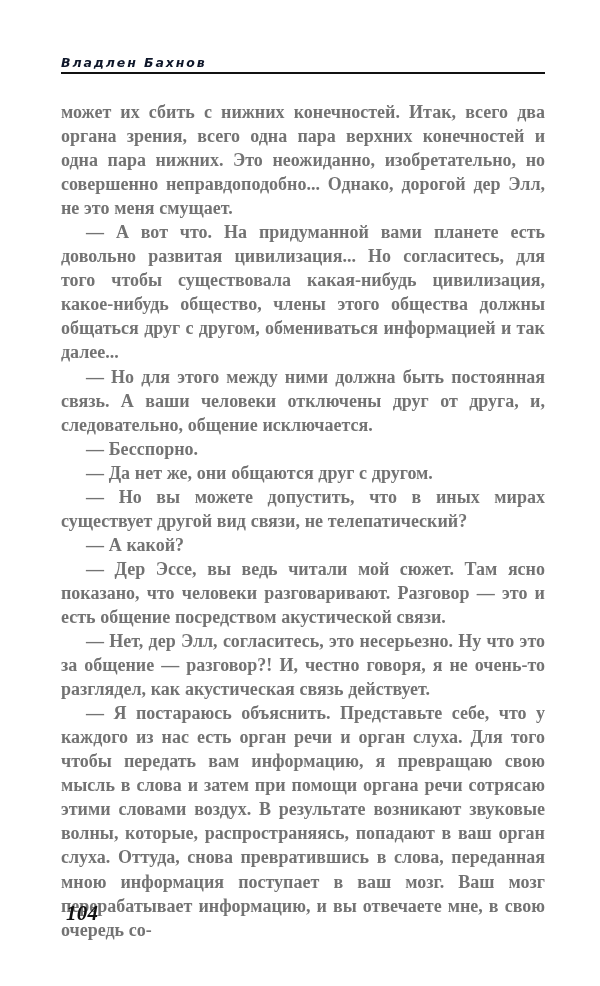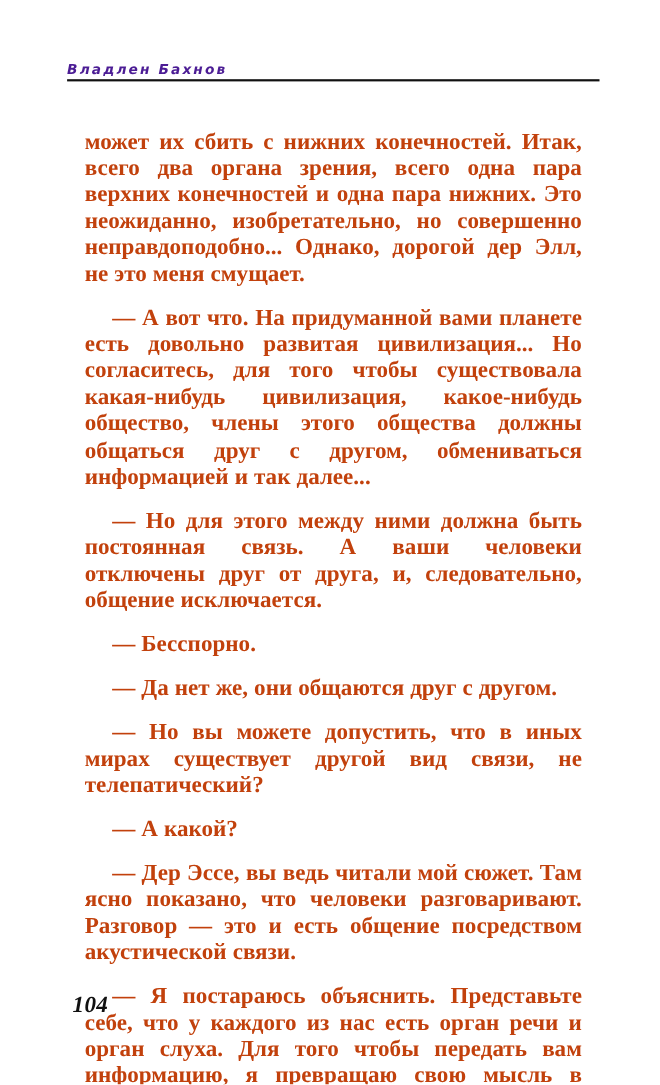--- a/index.html
+++ b/index.html
@@ -29,21 +29,21 @@
     width: 484px;
   }
 
   .running-head-name {
     display: block;
     font-family: "DejaVu Sans", "Liberation Sans", sans-serif;
     font-weight: 700;
     font-style: italic;
     font-size: 12.5px;
     letter-spacing: 1.9px;
-    color: #4c1d95;
+    color: #0f172a;
     line-height: 14px;
     white-space: nowrap;
   }
 
   .head-rule {
     position: absolute;
     left: 61px;
     top: 72px;
     width: 484px;
     height: 2px;
@@ -52,28 +52,28 @@
 
   
   .textblock {
     position: absolute;
     left: 61px;
     top: 100px;
     width: 484px;
   }
 
   .para {
-    margin: 16px;
-    font-size: 21px;
+    margin: 0;
+    font-size: 18px;
     font-weight: 700;
     line-height: 24.05px;
     text-align: justify;
     text-justify: inter-word;
     text-indent: 25px;
-    color: #c2410c;
+    color: #737373;
     word-spacing: 0.2px;
     hyphens: none;
   }
 
   .para.no-indent {
     text-indent: 0;
   }
 
   
   .folio {
@@ -101,18 +101,19 @@
 
   <div class="textblock">
     <p class="para no-indent">может их сбить с нижних конечностей. Итак, всего два органа зрения, всего одна пара верхних конечностей и одна пара нижних. Это неожиданно, изобретательно, но совершенно неправдоподобно... Однако, дорогой дер Элл, не это меня смущает.</p>
     <p class="para">— А вот что. На придуманной вами планете есть довольно развитая цивилизация... Но согласитесь, для того чтобы существовала какая-нибудь цивилизация, какое-нибудь общество, члены этого общества должны общаться друг с другом, обмениваться информацией и так далее...</p>
     <p class="para">— Но для этого между ними должна быть постоянная связь. А ваши человеки отключены друг от друга, и, следовательно, общение исключается.</p>
     <p class="para">— Бесспорно.</p>
     <p class="para">— Да нет же, они общаются друг с другом.</p>
     <p class="para">— Но вы можете допустить, что в иных мирах существует другой вид связи, не телепатический?</p>
     <p class="para">— А какой?</p>
     <p class="para">— Дер Эссе, вы ведь читали мой сюжет. Там ясно показано, что человеки разговаривают. Разговор —  это и есть общение посредством акустической связи.</p>
+    <p class="para">— Нет, дер Элл, согласитесь, это несерьезно. Ну что это за общение — разговор?! И, честно говоря, я не очень-то разглядел, как акустическая связь действует.</p>
     <p class="para">— Я постараюсь объяснить. Представьте себе, что у каждого из нас есть орган речи и орган слуха. Для того чтобы передать вам информацию, я превращаю свою мысль в слова и затем при помощи органа речи сотрясаю этими словами воздух. В результате возникают звуковые волны, которые, распространяясь, попадают в ваш орган слуха. Оттуда, снова превратившись в слова, переданная мною информация поступает в ваш мозг. Ваш мозг перерабатывает информацию, и вы отвечаете мне, в свою очередь со-</p>
   </div>
 
   <div class="folio">104</div>
 
 </div>
 
 </body></html>

